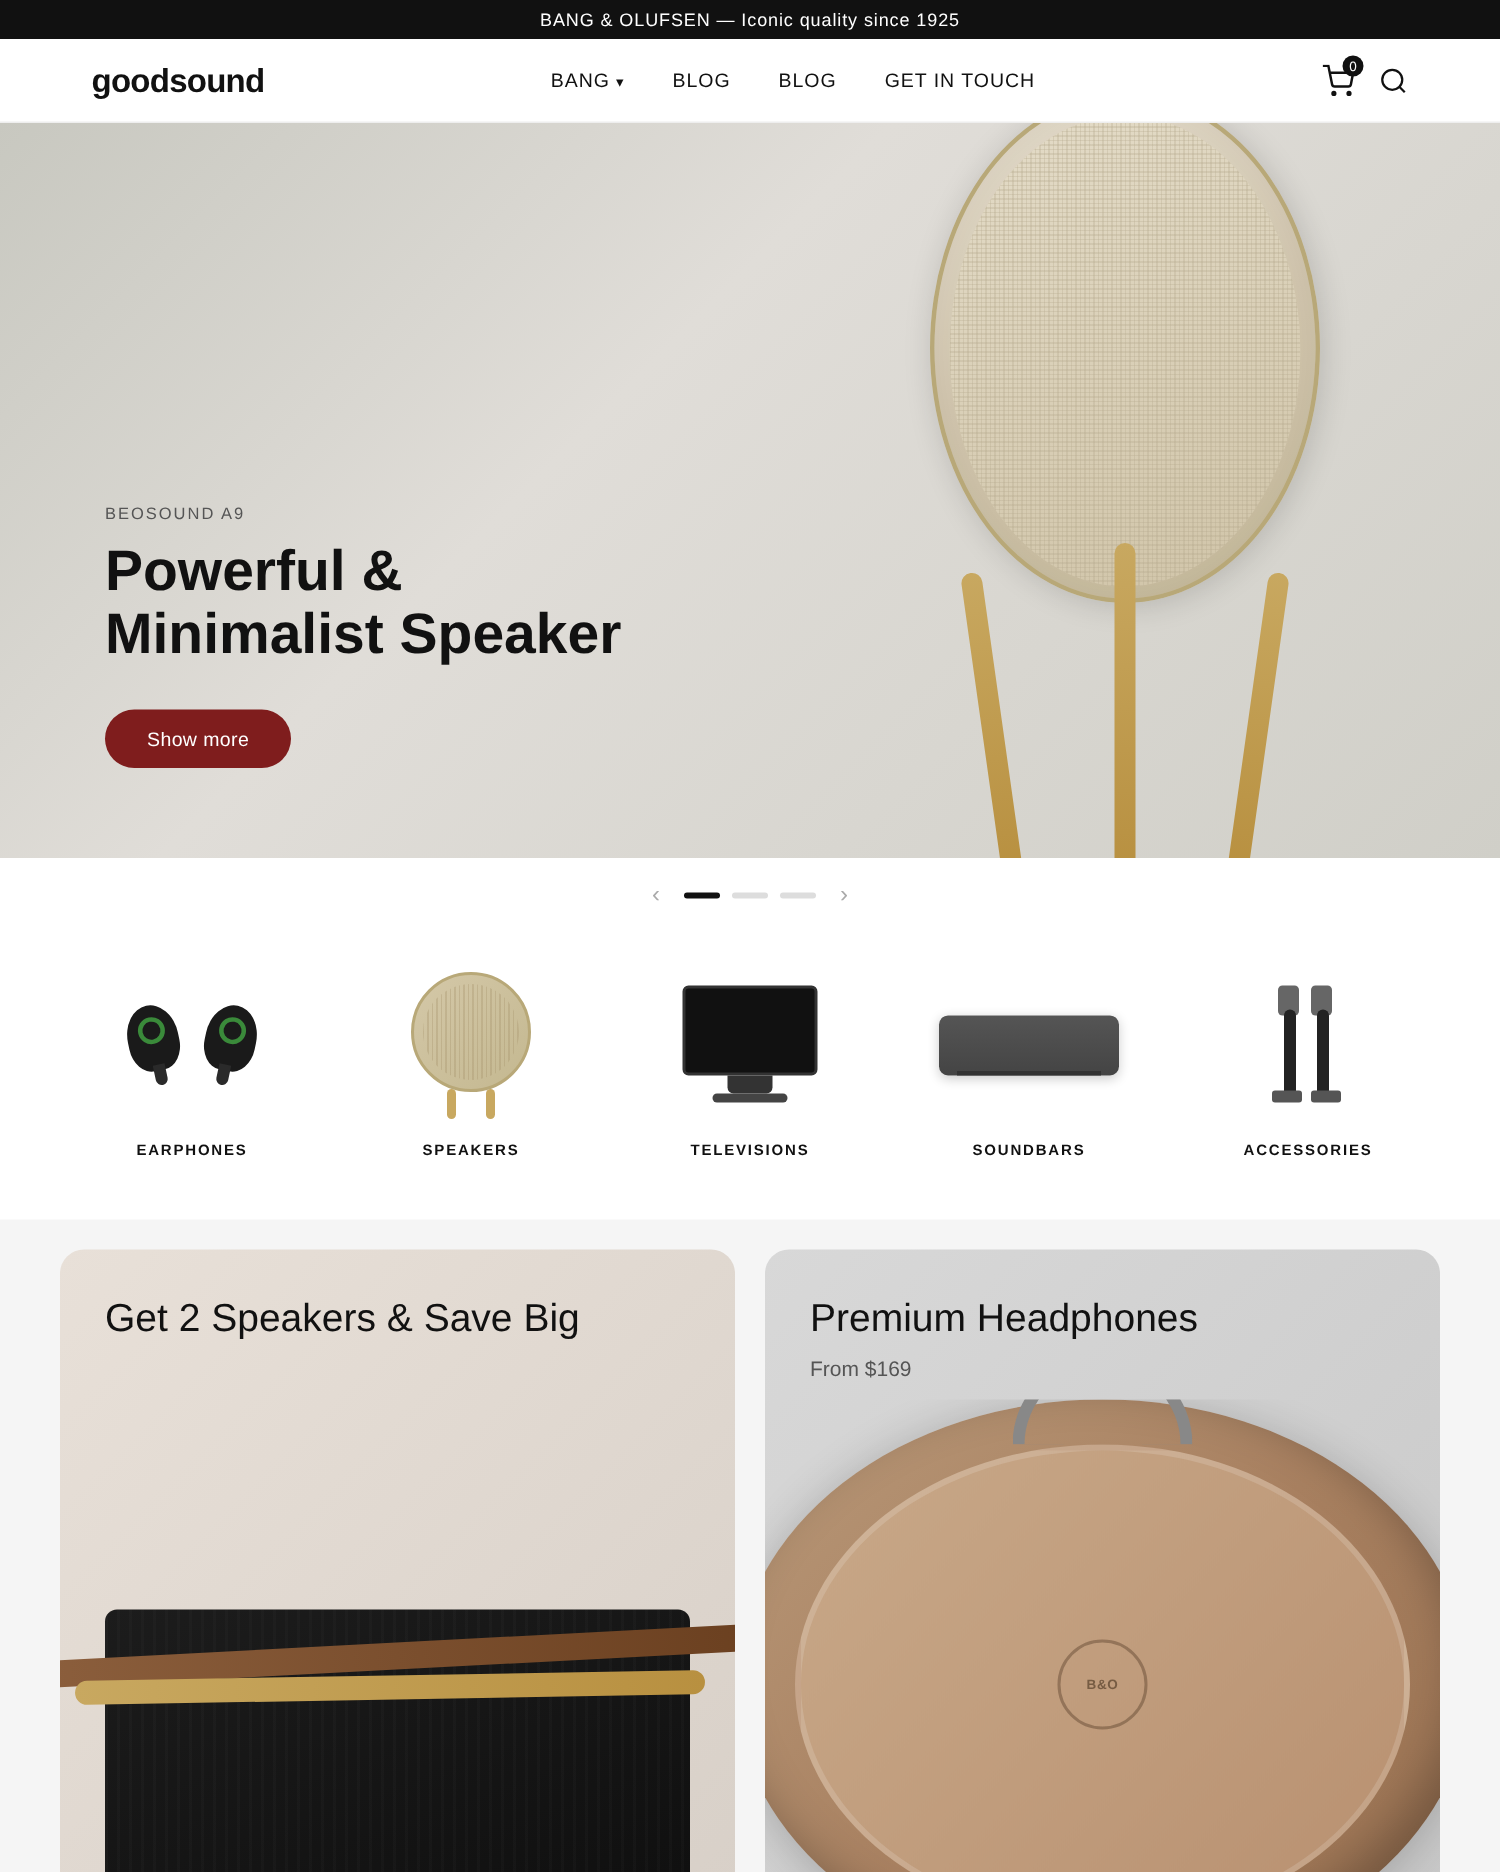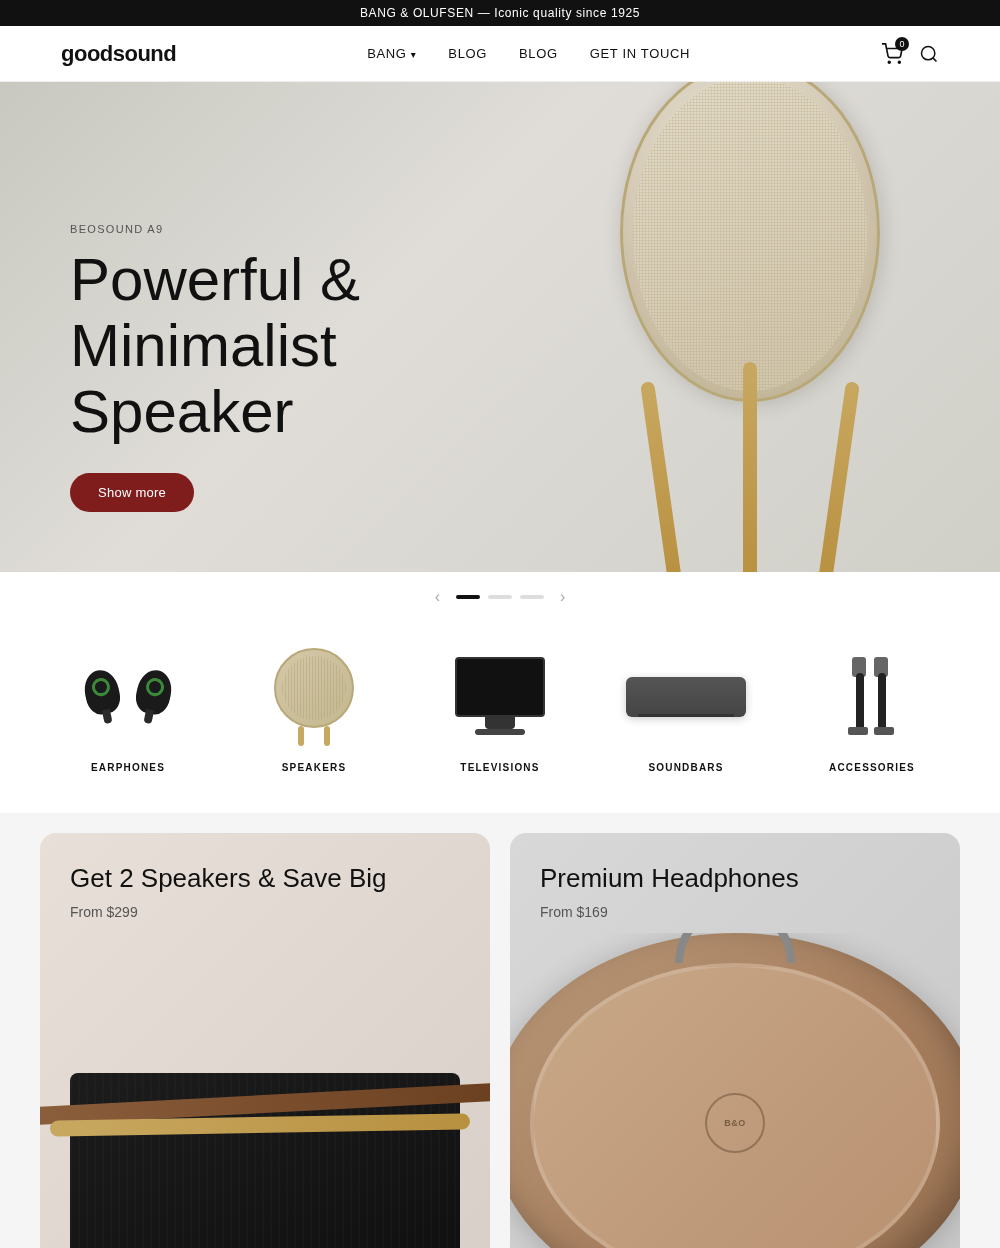--- a/index.html
+++ b/index.html
@@ -175,22 +175,22 @@
       max-width: 420px;
     }
     .hero-subtitle {
       font-size: 11px;
       letter-spacing: 0.12em;
       text-transform: uppercase;
       color: #555;
       margin-bottom: 12px;
     }
     .hero-title {
-      font-size: 60px;
-      font-weight: 400;
+      font-size: 38px;
+      font-weight: 700;
       line-height: 1.1;
       color: #111;
       margin-bottom: 28px;
     }
     .hero-btn {
       display: inline-block;
       background: #7f1d1d;
       color: #fff;
       font-size: 13px;
       font-weight: 500;
@@ -571,21 +571,20 @@
     </div>
 
   </div>
 </section>
 
 <section class="promo-section">
 
   <div class="promo-card promo-card-left">
     <div class="promo-text">
       <div class="promo-title">Get 2 Speakers &amp; Save Big</div>
-      <div class="promo-price">From $299</div>
     </div>
 
     <div class="promo-speaker-container">
 
       <div style="position:absolute;bottom:160px;left:-10px;right:-10px;height:18px;background:linear-gradient(to right, #8b5e3c, #6b4020);border-radius:10px;transform:rotate(-3deg);z-index:2;"></div>
       <div style="position:absolute;bottom:140px;left:10px;right:20px;height:16px;background:linear-gradient(to right, #c8a860, #b89040);border-radius:10px;transform:rotate(-1deg);z-index:3;"></div>
 
       <div style="position:absolute;bottom:0;left:30px;right:30px;height:200px;background:linear-gradient(160deg,#1c1c1c 0%,#0f0f0f 100%);border-radius:8px 8px 0 0;z-index:1;overflow:hidden;">
         <div style="position:absolute;top:0;left:0;right:0;bottom:0;background:repeating-linear-gradient(90deg,rgba(255,255,255,0.02) 0px,rgba(255,255,255,0.02) 2px,transparent 2px,transparent 8px);"></div>
 

